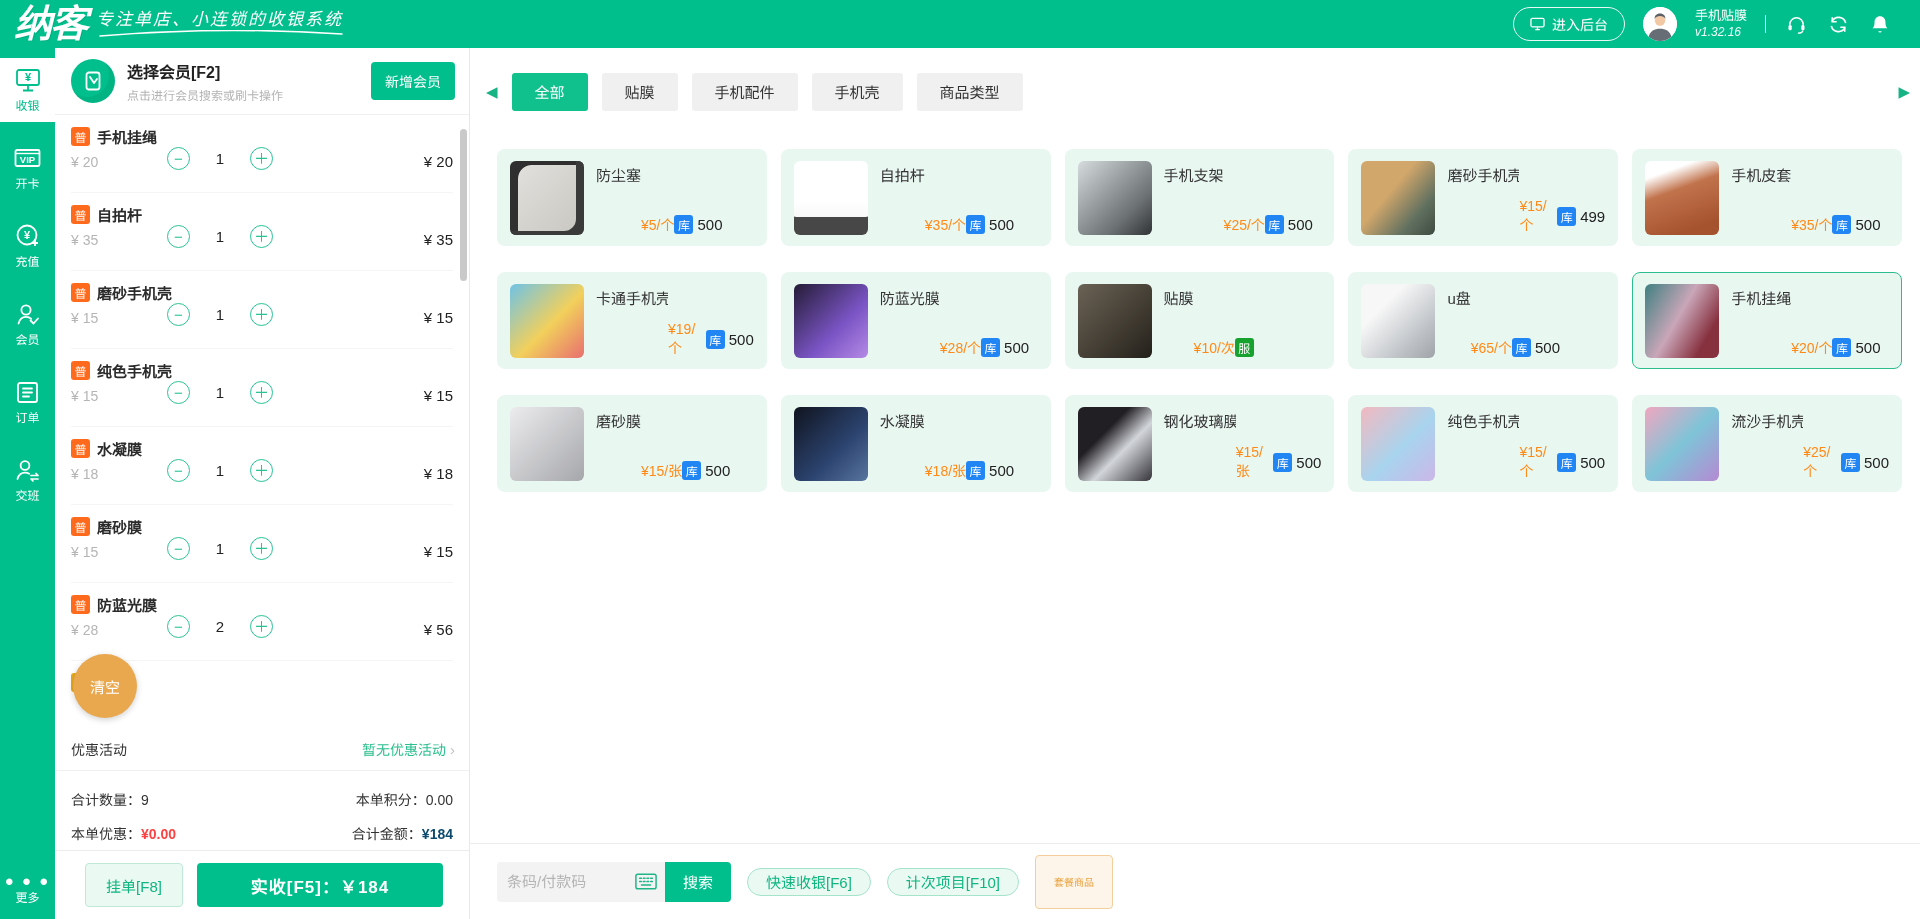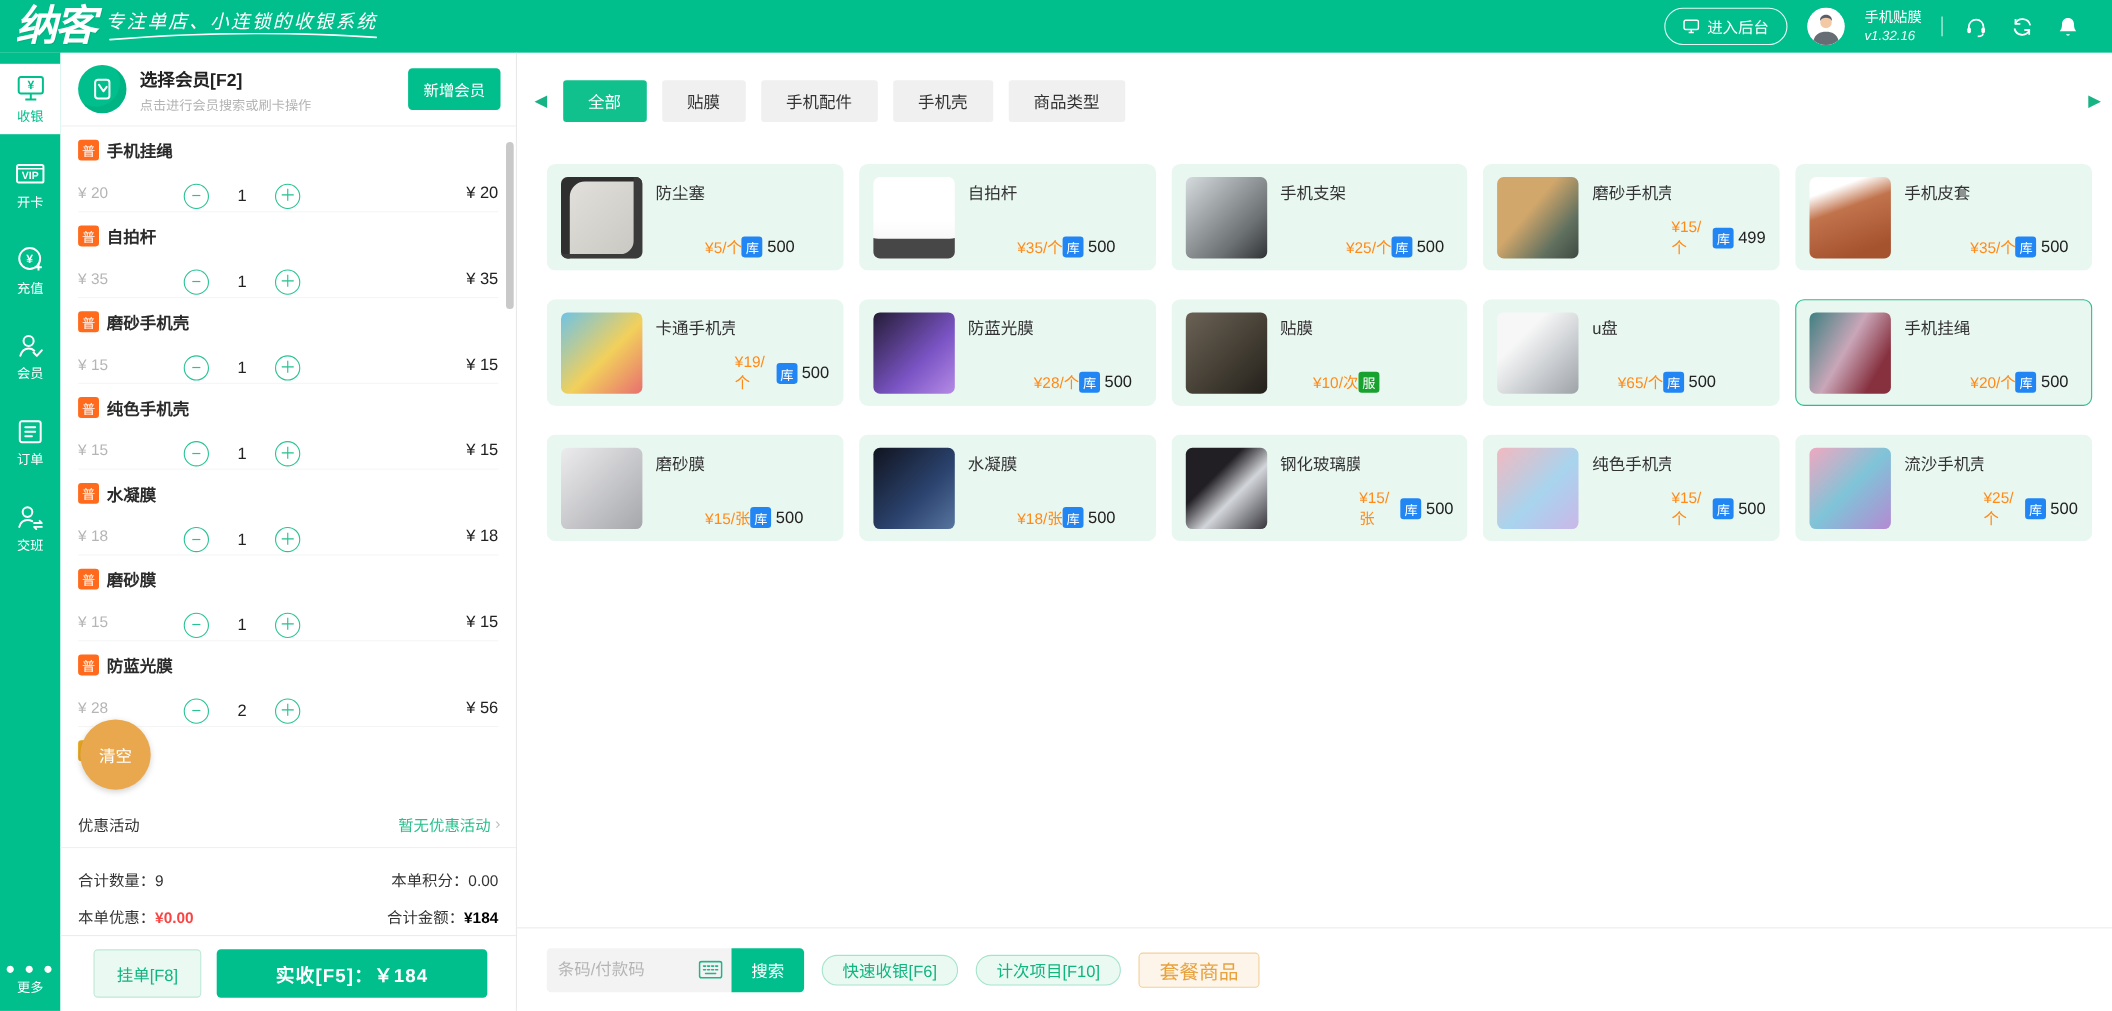--- a/index.html
+++ b/index.html
@@ -45,36 +45,36 @@
   .mem-title{font-size:16px;font-weight:700;color:#222;}
   .mem-sub{font-size:12px;color:#b4b4b4;margin-top:3px;}
   .addmem{background:var(--green);color:#fff;font-size:14px;padding:9px 14px;border-radius:4px;}
   .cartlist{height:618px;overflow:hidden;position:relative;padding:0 16px;}
   .citem{height:78px;border-bottom:1px solid #f5f5f5;padding-top:11px;}
   .cname-row{display:flex;align-items:center;gap:7px;}
   .cbadge{width:19px;height:19px;border-radius:3px;color:#fff;font-size:12px;display:flex;align-items:center;justify-content:center;flex:none;}
   .cbadge.pu{background:var(--tag-orange);}
   .cbadge.fu{background:var(--tag-gold);}
   .cname{font-size:15px;font-weight:700;color:#2b2b2b;}
-  .cqty-row{display:flex;align-items:flex-start;margin-top:20px;}
+  .cqty-row{display:flex;align-items:flex-end;margin-top:0;}
   .cprice{width:96px;color:#b5b5b5;font-size:14px;}
   .stepper{display:flex;align-items:center;gap:10px;}
   .step{width:23px;height:23px;border-radius:50%;border:1.5px solid #28c394;color:#28c394;font-size:15px;line-height:1;display:flex;align-items:center;justify-content:center;background:#fff;}
   .qty{width:40px;text-align:center;font-size:15px;color:#222;}
   .ctotal{margin-left:auto;font-size:15px;color:#222;}
   .cscroll{position:absolute;right:2px;top:14px;width:7px;height:152px;border-radius:4px;background:#c9c9c9;}
   .clearbtn{position:absolute;left:18px;top:606px;width:64px;height:64px;border-radius:50%;background:var(--clear);color:#fff;font-size:15px;z-index:5;box-shadow:0 2px 6px rgba(0,0,0,.18);}
   .promo{height:42px;display:flex;align-items:center;justify-content:space-between;padding:0 14px 0 16px;border-bottom:1px solid var(--soft);font-size:14px;color:#333;}
   .promo-right{display:flex;align-items:center;gap:4px;color:#2bbf8e;}
   .chev{color:#c2c2c2;font-size:15px;}
   .totals{height:80px;padding:10px 16px 0;display:grid;grid-template-columns:1fr 1fr;row-gap:14px;font-size:14px;color:#333;align-content:center;}
   .tr{white-space:nowrap;}
   .tr.right{text-align:right;}
   .v-red{color:var(--red);font-weight:700;}
-  .v-bold{font-weight:700;color:#000000;margin-top:26px;}
+  .v-bold{font-weight:700;color:#0c4a6e;margin-top:26px;}
   .actions{height:69px;border-top:1px solid #ececec;display:flex;align-items:center;gap:14px;padding:0 26px 0 30px;}
   .holdbtn{width:98px;height:44px;background:var(--lite-bg);border:1px solid #bfe8d6;color:var(--lite-tx);border-radius:4px;font-size:15px;}
   .paybtn{flex:1;height:44px;background:var(--green);color:#fff;border-radius:4px;font-size:17px;font-weight:700;letter-spacing:1px;text-align:center;}
 
   
   .main{flex:1;display:flex;flex-direction:column;position:relative;background:#fff;}
   .cats{height:87px;display:flex;align-items:center;gap:14px;padding:0 40px 0 16px;}
   .cat-arrow{color:#17b385;font-size:15px;line-height:1;}
   .cat-next{position:absolute;right:10px;top:36px;}
   .cat{height:38px;padding:0 23px;border-radius:3px;background:var(--chip);color:#333;font-size:15px;}
@@ -110,21 +110,21 @@
   .th-quicksand-case{background:linear-gradient(135deg,#f0a7c0,#7fc4d8 50%,#b48ad2);}
 
   
   .bottombar{margin-top:auto;height:76px;border-top:1px solid #ececec;display:flex;align-items:center;gap:16px;padding:0 0 0 27px;}
   .scanwrap{display:flex;align-items:stretch;height:40px;}
   .scanbox{width:168px;background:#f3f3f4;border-radius:4px 0 0 4px;display:flex;align-items:center;padding:0 8px 0 10px;}
   .scaninput{flex:1;border:none;outline:none;background:transparent;font-size:15px;color:#333;min-width:0;}
   .scaninput::placeholder{color:#b5b5b5;}
   .searchbtn{width:66px;background:var(--green);color:#fff;font-size:15px;border-radius:0 4px 4px 0;}
   .litebtn{height:28px;padding:0 18px;background:var(--lite-bg);border:1px solid var(--lite-bd);color:var(--lite-tx);border-radius:15px;font-size:15px;}
-  .orangebtn{height:32px;padding:0 18px;background:var(--or-bg);border:1px solid var(--or-bd);color:var(--or-tx);border-radius:4px;font-size:18px;font-family:Liberation Serif, serif;}
+  .orangebtn{height:54px;padding:0 18px;background:var(--or-bg);border:1px solid var(--or-bd);color:var(--or-tx);border-radius:4px;font-size:10px;font-family:Liberation Serif, serif;}
 </style>
 </head>
 <body>
 
 <header class="topbar">
   <div class="brand">
     <span class="logo">纳客</span>
     <span class="tagline-wrap">
       <span class="tagline">专注单店、小连锁的收银系统</span>
       <svg width="250" height="8" viewBox="0 0 250 8">

